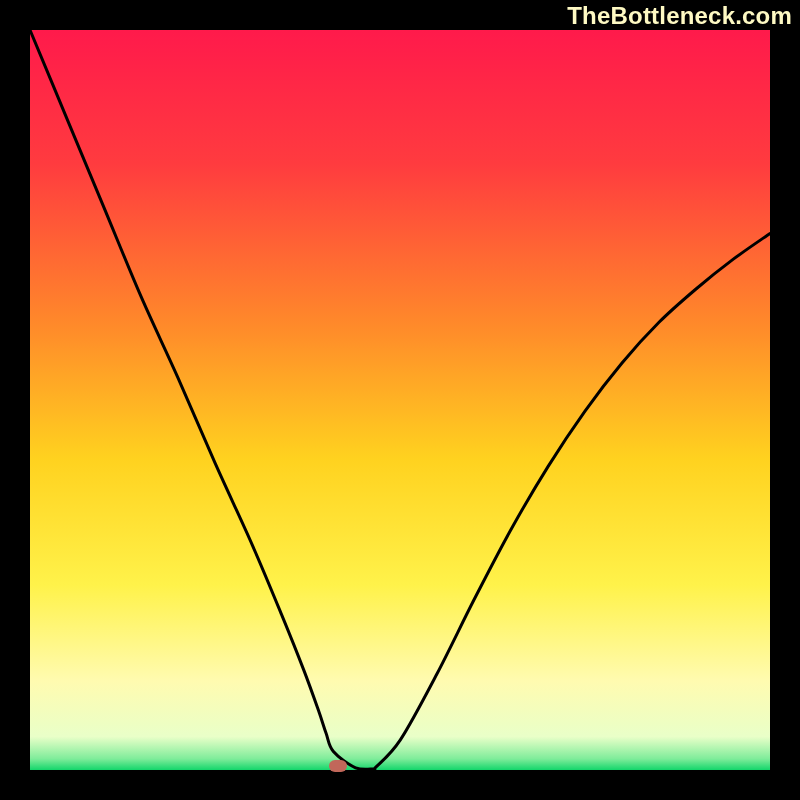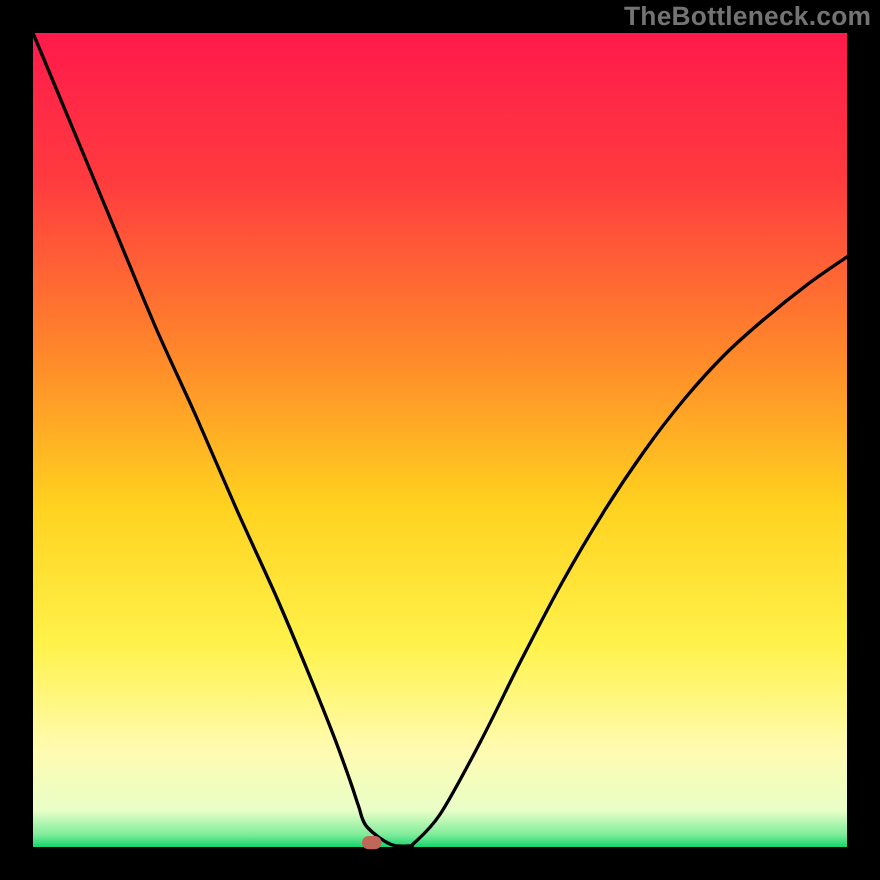--- a/index.html
+++ b/index.html
@@ -14,21 +14,21 @@
   .frame {
     position: relative;
     width: 800px;
     height: 800px;
     background: #000;
   }
   .watermark {
     position: absolute;
     top: 2px;
     right: 8px;
-    color: #737373;
+    color: #fef9c3;
     font-size: 24px;
     font-weight: 600;
     letter-spacing: 0.2px;
     user-select: none;
   }
   svg {
     position: absolute;
     left: 0;
     top: 0;
   }

